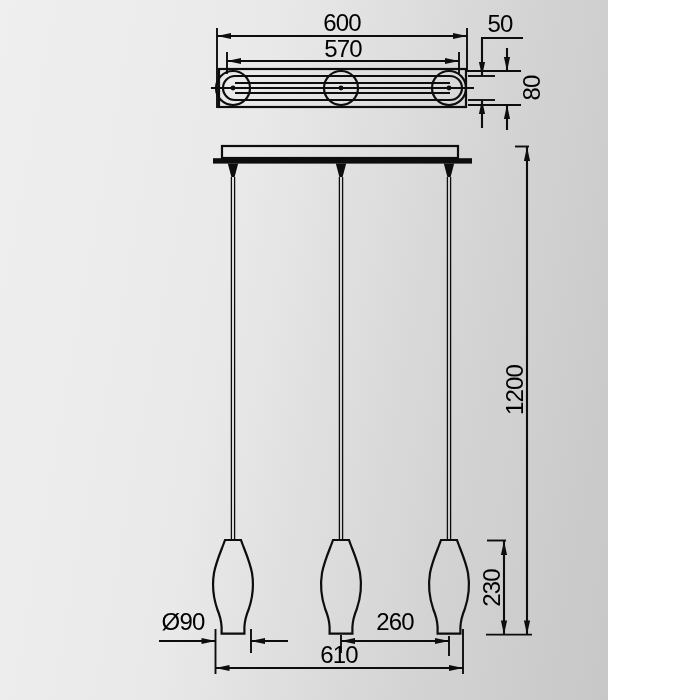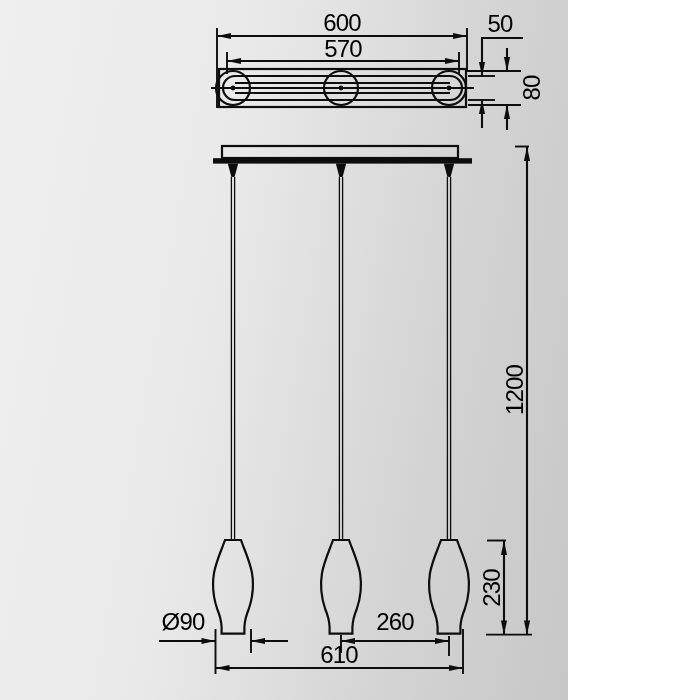--- a/index.html
+++ b/index.html
@@ -2,20 +2,21 @@
 <html><head>
 <meta charset="utf-8">
 <style>
   html,body{margin:0;padding:0;}
   .canvas{
     position:relative;
     width:568px;height:700px;
     background:linear-gradient(100deg,#efefef 0%,#e9e9e9 38%,#d4d4d4 72%,#c7c7c7 100%);
     overflow:hidden;
     font-family:"Liberation Sans",sans-serif;
+    padding-left:40px;
   }
   svg{position:absolute;left:0;top:0;}
   .geo{stroke:#0d0d0d;stroke-width:2.2;fill:none;}
   .geo-thin{stroke:#0d0d0d;stroke-width:1.9;fill:none;}
   .cord{stroke:#0d0d0d;stroke-width:1.3;fill:none;}
   .dim{stroke:#0d0d0d;stroke-width:2.1;fill:none;}
   .ext{stroke:#0d0d0d;stroke-width:1.9;fill:none;}
   .solid{fill:#0d0d0d;stroke:none;}
   .lbl{
     font-family:"Liberation Sans",sans-serif;

